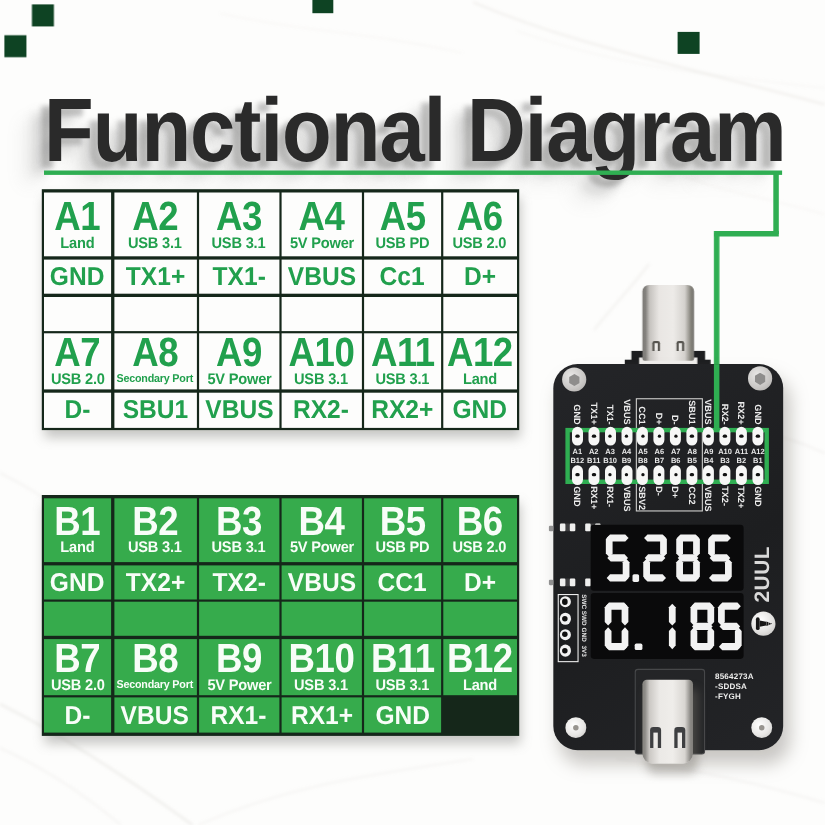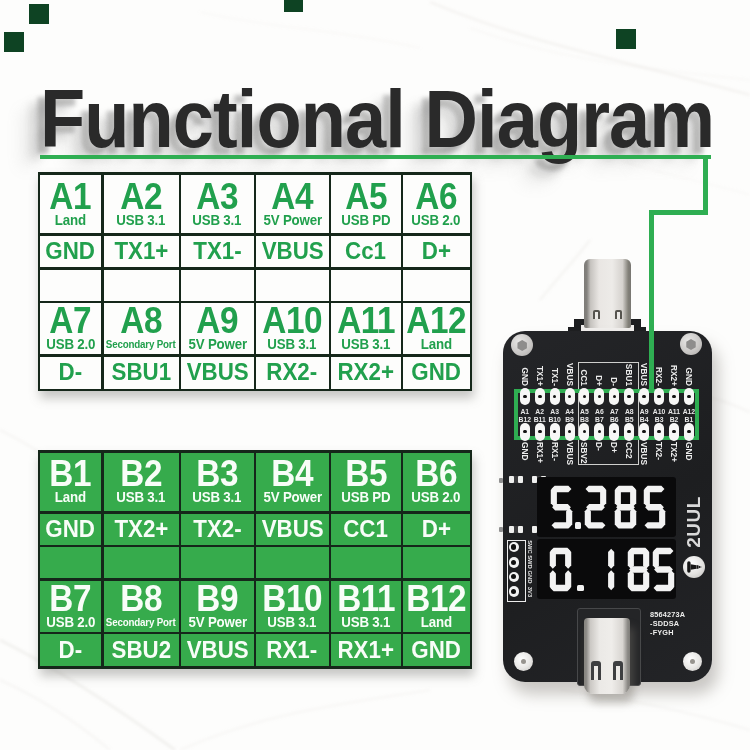--- a/index.html
+++ b/index.html
@@ -306,23 +306,20 @@
         <div class="psub">USB 3.1</div>
       </div>
       <div class="tcell">
         <div class="pnum">B12</div>
         <div class="psub">Land</div>
       </div>
       <div class="tcell">
         <div class="pfun">D-</div>
       </div>
       <div class="tcell">
-        <div class="pfun">SBU2</div>
-      </div>
-      <div class="tcell">
         <div class="pfun">VBUS</div>
       </div>
       <div class="tcell">
         <div class="pfun">RX1-</div>
       </div>
       <div class="tcell">
         <div class="pfun">RX1+</div>
       </div>
       <div class="tcell">
         <div class="pfun">GND</div>

